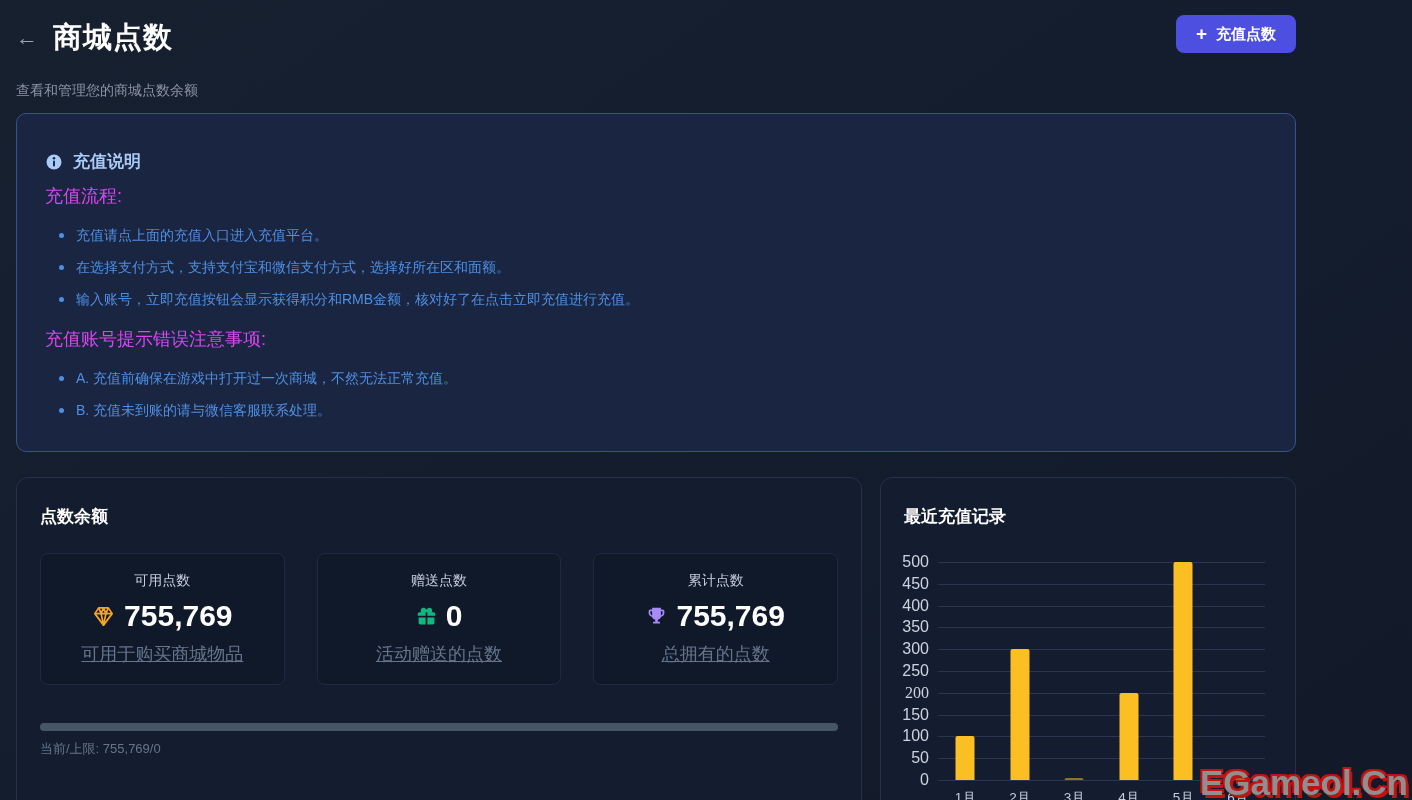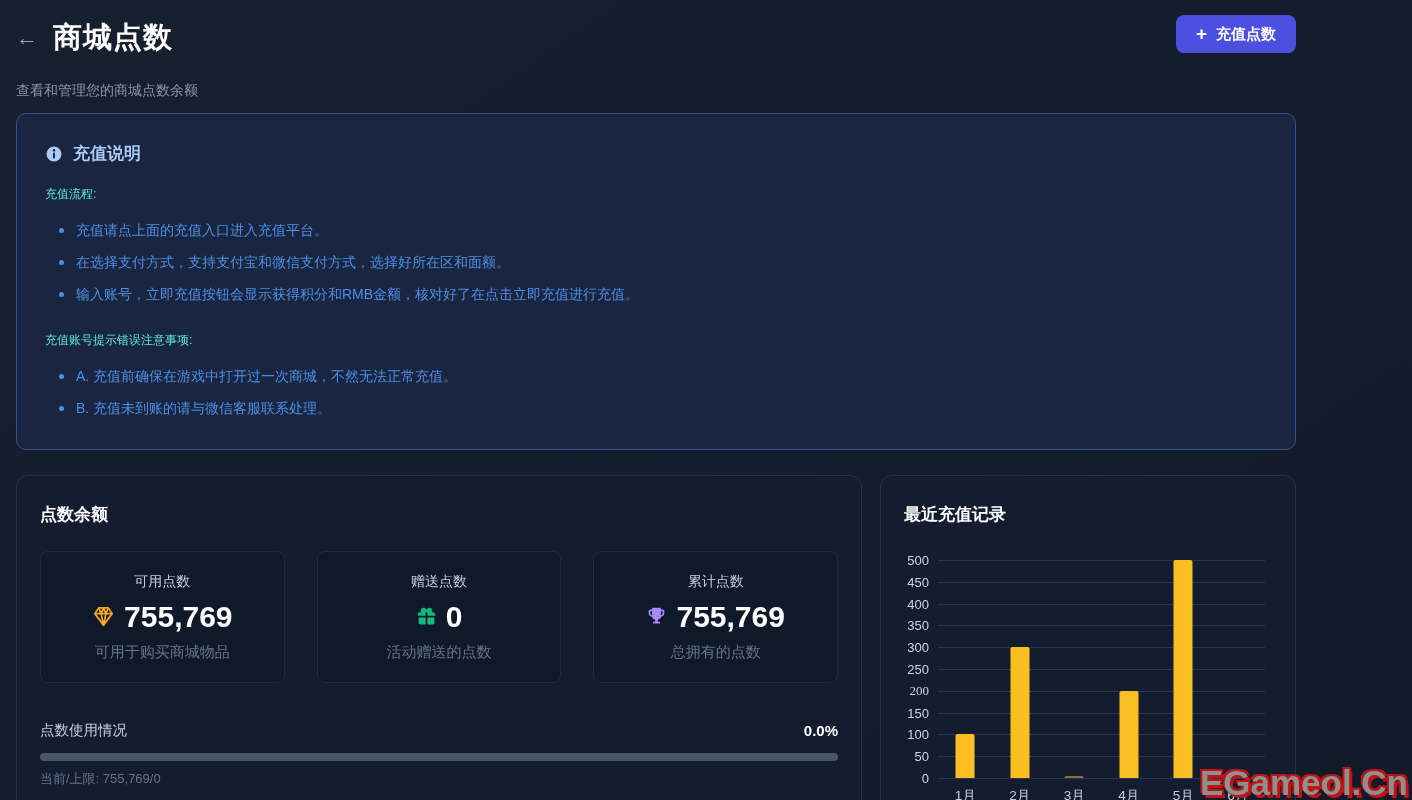--- a/index.html
+++ b/index.html
@@ -27,25 +27,25 @@
     display:flex; align-items:center; gap:9px; cursor:pointer;
   }
   .plus-glyph { font-size:19px; font-weight:700; line-height:1; margin-top:-2px; }
 
   
   .notice {
     margin-top:13px;
     background:#1a2541;
     border:1px solid #35528e;
     border-radius:10px;
-    padding:28px 28px 24px 28px;
+    padding:36px 28px 24px 28px;
     min-height:307px;
   }
   .notice-title { display:flex; align-items:center; gap:10px; color:#aacbf5; font-size:17px; font-weight:700; }
-  .notice-heading { color:#5eead4; font-size:12px; margin-top:21px; }
+  .notice-heading { color:#d946ef; font-size:18px; margin-top:11px; }
   .notice-list { list-style:none; margin:12px 0 0 0; padding:0 0 0 12px; }
   .notice-list li { position:relative; color:#4e8fe3; font-size:14px; padding:7px 0 7px 19px; }
   .notice-list li::before {
     content:''; position:absolute; left:2px; top:13px;
     width:5px; height:5px; border-radius:50%; background:#4e8fe3;
   }
 
   
   .cards-row { display:flex; gap:18px; margin-top:25px; }
   .card {
@@ -58,37 +58,37 @@
 
   
   .stats { display:flex; gap:32px; margin-top:25px; }
   .stat {
     flex:1; height:132px;
     background:#101929; border:1px solid #1f2a41; border-radius:8px;
     display:flex; flex-direction:column; align-items:center; justify-content:center; gap:9px;
   }
   .stat-label { color:#c6cedd; font-size:14px; }
   .stat-value { display:flex; align-items:center; gap:9px; color:#fff; font-size:30px; font-weight:800; }
-  .stat-caption { color:#64748b; font-size:15px; }
+  .stat-caption { color:#64748b; font-size:18px;text-decoration:underline; }
 
   
   .usage { margin-top:38px; }
   .usage-row { display:flex; justify-content:space-between; align-items:center; }
   .usage-label { color:#c6cedd; font-size:14.5px; }
   .usage-pct { color:#fff; font-size:15px; font-weight:700; }
   .progress-track { margin-top:13px; height:8px; background:#475569; border-radius:4px; overflow:hidden; }
   .progress-fill { height:100%; width:0%; background:#6366f1; border-radius:4px; }
   .usage-detail { margin-top:9px; color:#64748b; font-size:13px; }
 
   
   .chart-area { position:absolute; left:23px; right:30px; top:84px; }
   .chart-inner { margin-left:34px; }
   .chart-plot { position:relative; height:218px; }
   .gridline { position:absolute; left:0; right:0; height:1px; background:#2a3650; }
-  .ytick { position:absolute; right:calc(100% + 9px); transform:translateY(-50%); color:#ccd3e0; font-size:13px; white-space:nowrap; }
+  .ytick { position:absolute; right:calc(100% + 9px); transform:translateY(-50%); color:#ccd3e0; font-size:16px; white-space:nowrap; }
   .bar { position:absolute; bottom:0; width:19px; transform:translateX(-50%); background:#fbbf24; border-radius:2px 2px 0 0; }
   .bar.zero { height:2px; background:#8f712a; }
   .x-labels { display:flex; margin-top:9px; }
   .x-labels span { flex:1; text-align:center; color:#c6cedd; font-size:13.5px; }
 
   
   .watermark {
     position:absolute; right:4px; bottom:-3px;
     font-size:35px; font-weight:800; letter-spacing:0px;
     color:#8f8f8f;
@@ -179,24 +179,20 @@
                 <path d="M19 4h-2V2H7v2H5c-1.1 0-2 .9-2 2v2c0 2.2 1.6 4 3.7 4.4.6 1.7 2 3 3.8 3.4V18H8v2h8v-2h-2.5v-2.2c1.8-.4 3.2-1.7 3.8-3.4C19.4 12 21 10.2 21 8V6c0-1.1-.9-2-2-2zM5 8V6h2v4.8C5.8 10.4 5 9.3 5 8zm14 0c0 1.3-.8 2.4-2 2.8V6h2v2z"></path>
               </svg>
             </span>
             <span>755,769</span>
           </div>
           <div class="stat-caption">总拥有的点数</div>
         </div>
       </div>
 
       <div class="usage">
-        <div class="usage-row">
-          <span class="usage-label">点数使用情况</span>
-          <span class="usage-pct">0.0%</span>
-        </div>
         <div class="progress-track">
           <div class="progress-fill"></div>
         </div>
         <div class="usage-detail">当前/上限: 755,769/0</div>
       </div>
     </div>
 
     <div class="card card-right">
       <div class="card-title">最近充值记录</div>
       <div class="chart-area">

